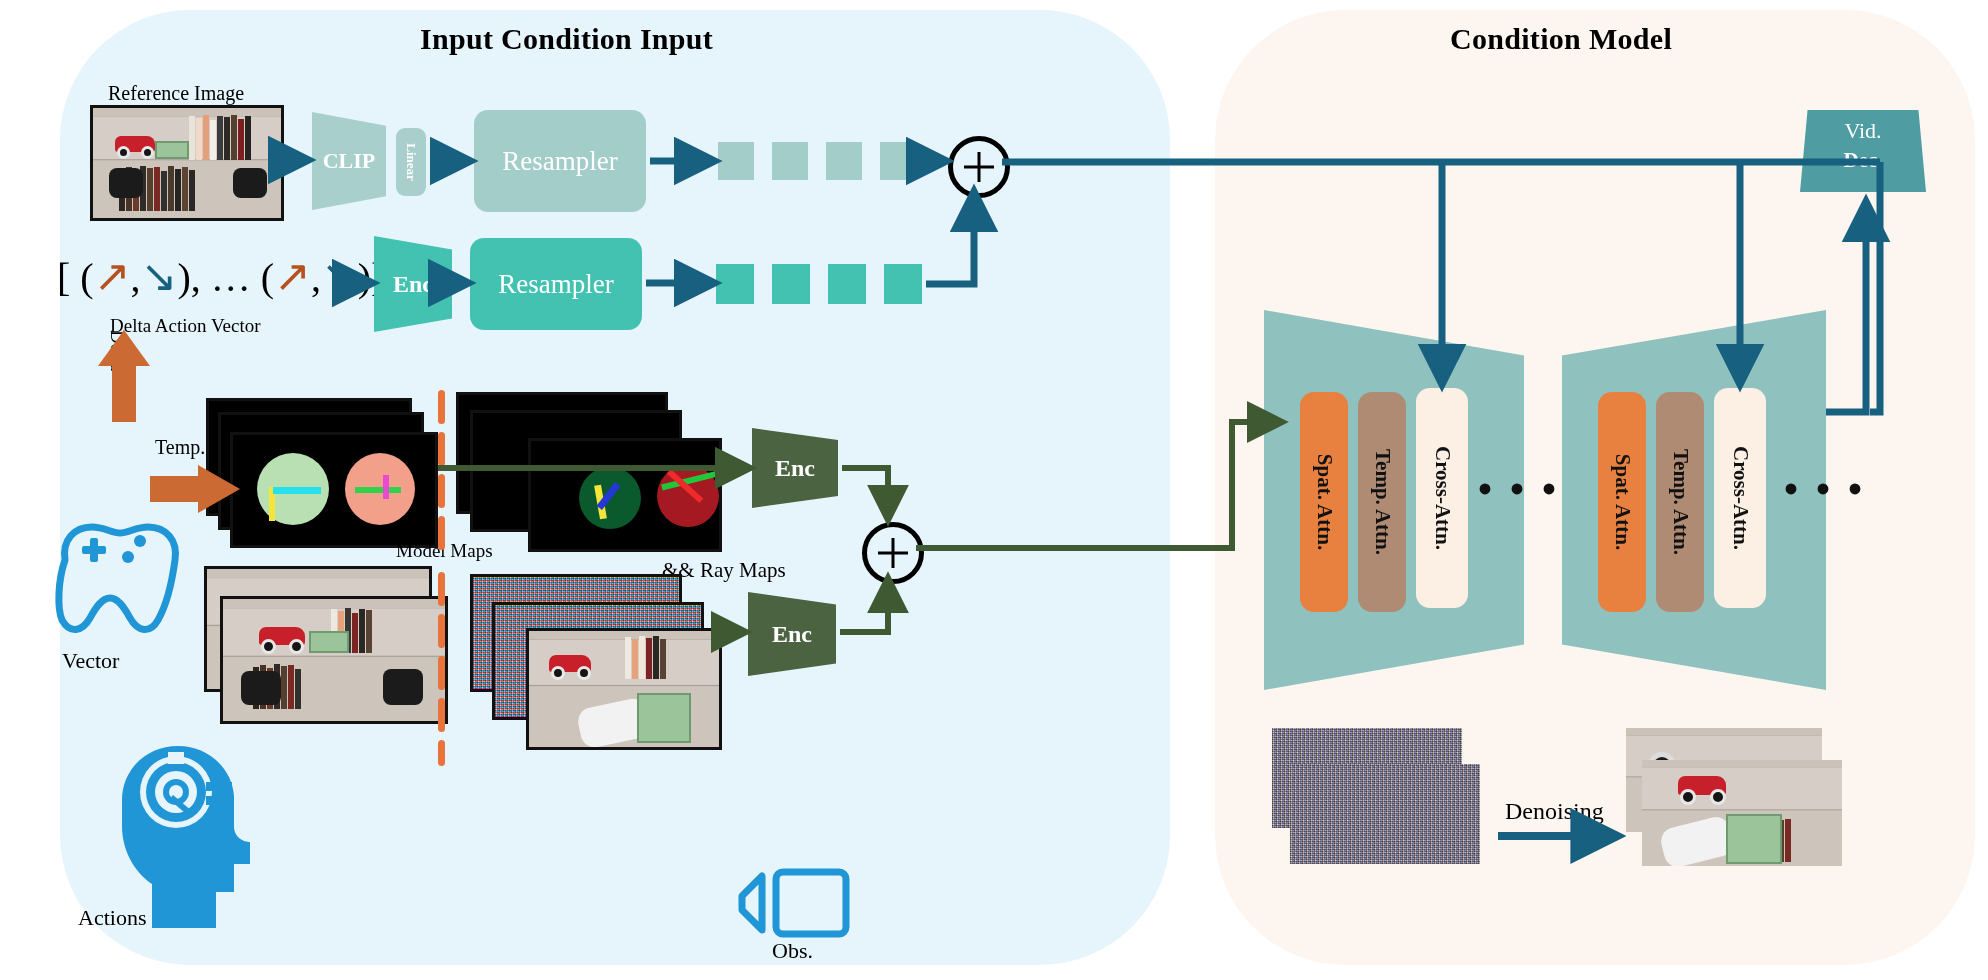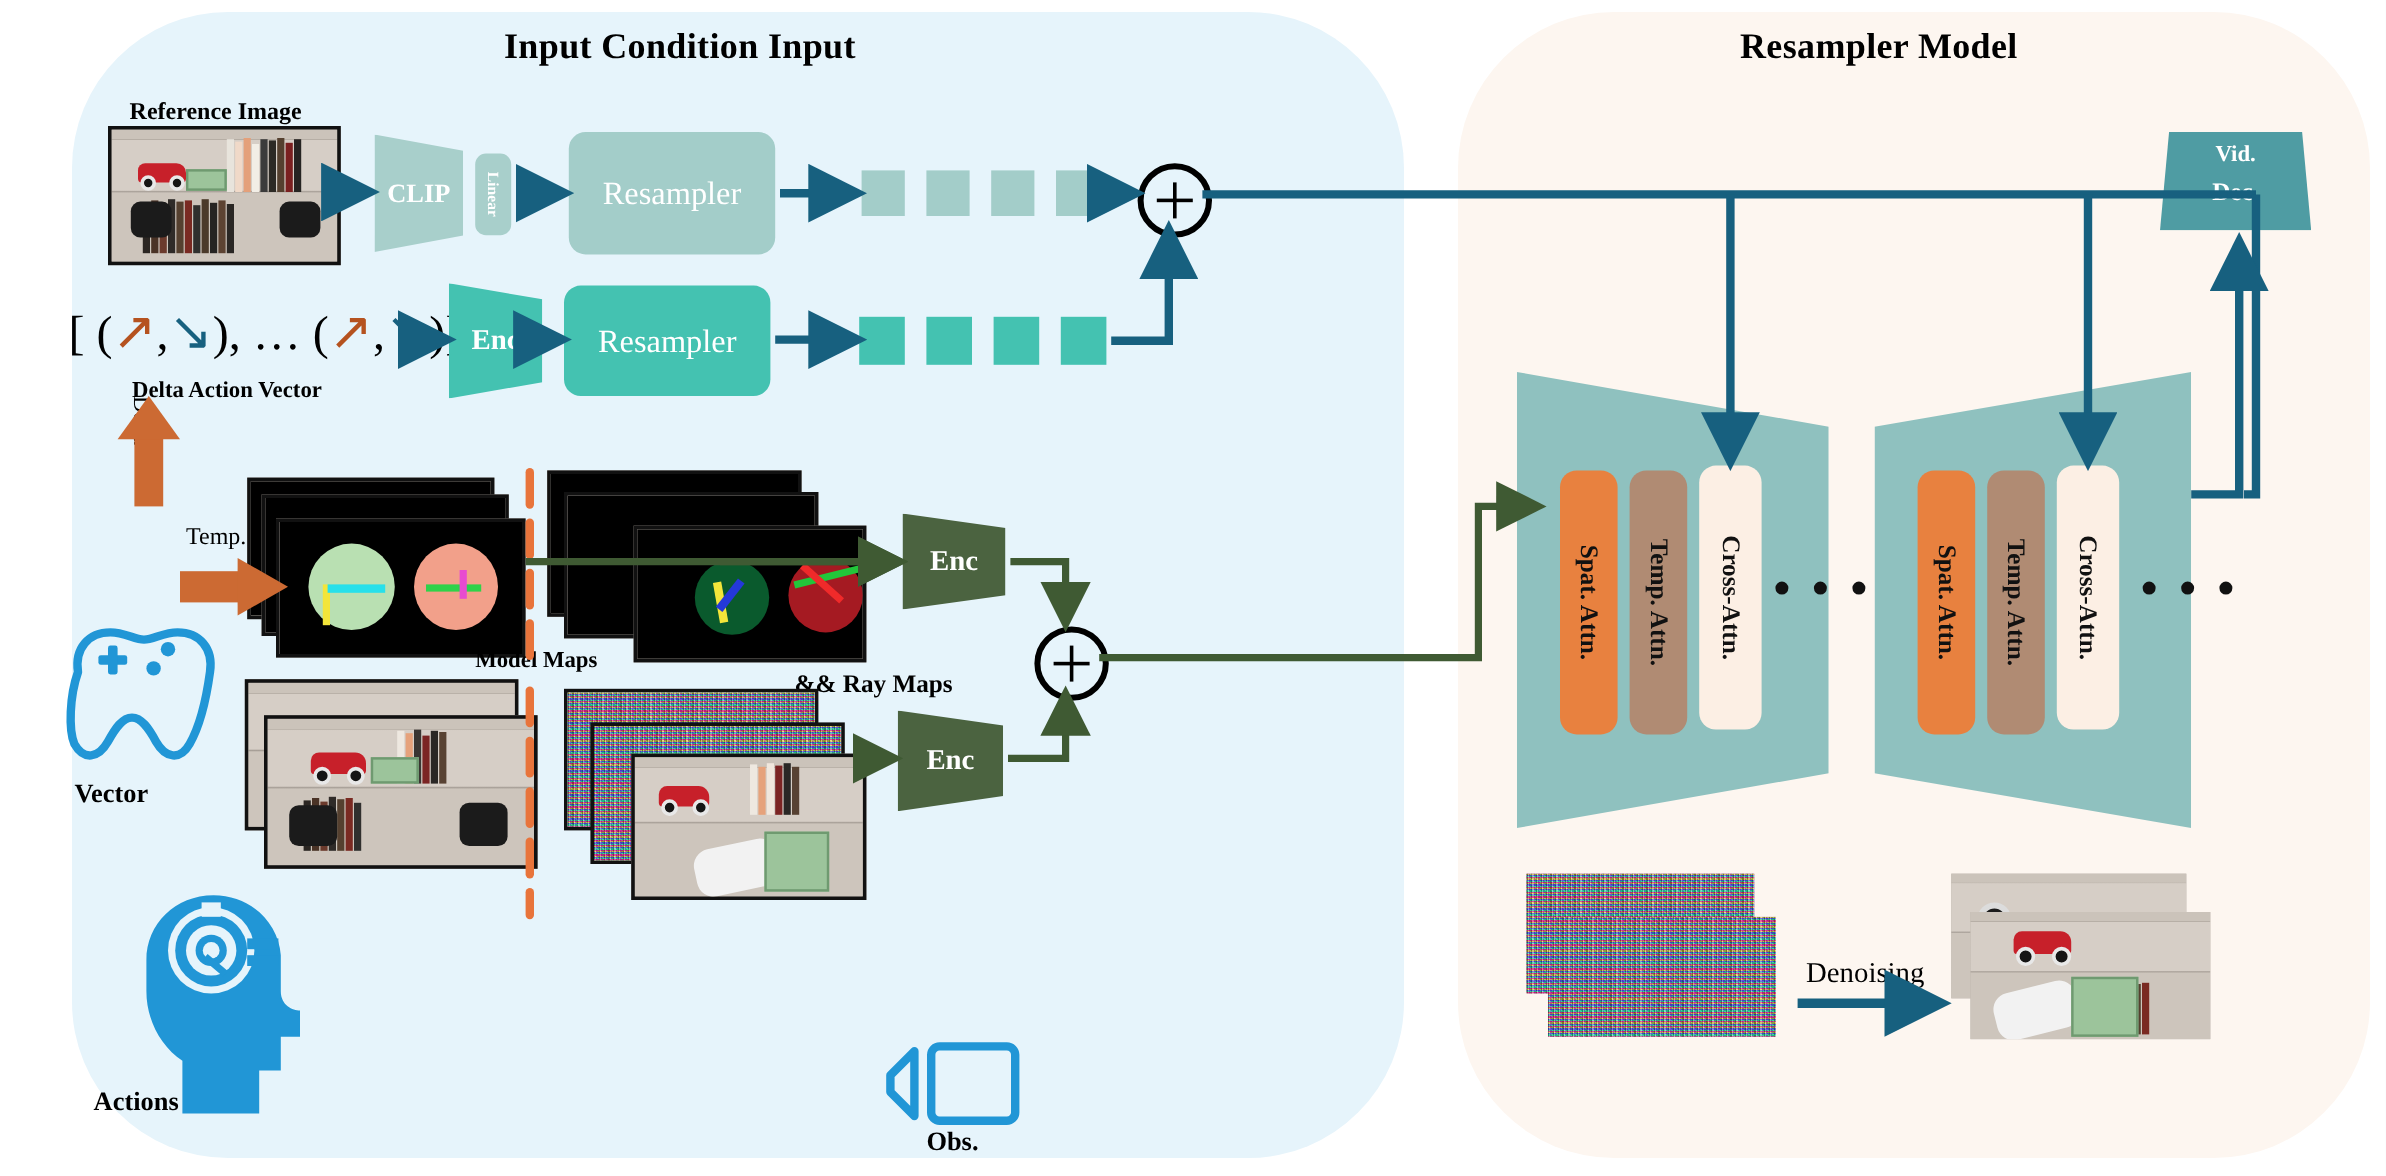--- a/index.html
+++ b/index.html
@@ -18,21 +18,21 @@
   }
 
   .panel-title{
     position:absolute; font-weight:bold; color:#000;
     font-size:30px; letter-spacing:.3px; white-space:nowrap;
   }
   #left-title{left:420px; top:22px;}
   #right-title{left:1450px; top:22px;}
 
   
-  .lbl{position:absolute;font-weight:bold;color:#000;white-space:nowrap;}
+  .lbl{position:absolute;font-weight:normal;color:#000;white-space:nowrap;}
   .lbl-reg{position:absolute;color:#000;white-space:nowrap;font-weight:normal;}
 
   
   .photo{position:absolute;overflow:hidden;background:#bfb7ae;}
   .photo.bordered{border:3px solid #111;}
 
   
   .shelf-scene{
     width:100%;height:100%;
     background:
@@ -86,21 +86,21 @@
   .dashcol{position:absolute;}
   .dashseg{position:absolute;width:7px;background:#e8743b;border-radius:4px;}
 </style>
 </head>
 <body>
 
 <div class="panel" id="left-panel"></div>
 <div class="panel" id="right-panel"></div>
 
 <div class="panel-title" id="left-title">Input Condition Input</div>
-<div class="panel-title" id="right-title">Resampler Model</div>
+<div class="panel-title" id="right-title">Condition Model</div>
 
 <div class="lbl" style="left:108px;top:82px;font-size:20px;">Reference Image</div>
 
 <div class="photo bordered" style="left:90px;top:105px;width:188px;height:110px;">
   <div class="shelf-scene">
     <div class="books" style="left:96px;top:6px;height:46px;">
       <div class="bk" style="height:44px;background:#e8e4dc;"></div>
       <div class="bk" style="height:42px;background:#f0d9c8;"></div>
       <div class="bk" style="height:45px;background:#e4a07a;"></div>
       <div class="bk" style="height:40px;background:#f2eee6;"></div>
@@ -328,21 +328,21 @@
   <div class="dashseg" style="left:438px;top:656px;height:34px;"></div>
   <div class="dashseg" style="left:438px;top:698px;height:34px;"></div>
   <div class="dashseg" style="left:438px;top:740px;height:26px;"></div>
 </div>
 
 <div class="pluscircle" style="left:948px;top:136px;width:52px;height:52px;"></div>
 <div class="pluscircle" style="left:862px;top:522px;width:52px;height:52px;"></div>
 
 <div class="trap" style="left:1800px;top:110px;width:126px;height:82px;background:#4f9ca3;
      clip-path:polygon(6% 0%,94% 0%,100% 100%,0% 100%);">
-  <div style="position:absolute;left:0;top:8px;width:100%;text-align:center;color:#fff;font-weight:bold;font-size:19px;">Vid.</div>
+  <div style="position:absolute;left:0;top:8px;width:100%;text-align:center;color:#fff;font-weight:normal;font-size:22px;">Vid.</div>
   <div style="position:absolute;left:0;top:38px;width:100%;text-align:center;color:#fff;font-weight:bold;font-size:21px;">Dec.</div>
 </div>
 
 <div class="trap" style="left:1264px;top:310px;width:260px;height:380px;background:#8fc1bf;
      clip-path:polygon(0% 0%,100% 12%,100% 88%,0% 100%);"></div>
 <div class="rrect" style="left:1300px;top:392px;width:48px;height:220px;background:#e8813f;">
   <div class="vtext" style="font-size:21px;">Spat. Attn.</div>
 </div>
 <div class="rrect" style="left:1358px;top:392px;width:48px;height:220px;background:#b08b73;">
   <div class="vtext" style="font-size:21px;">Temp. Attn.</div>

